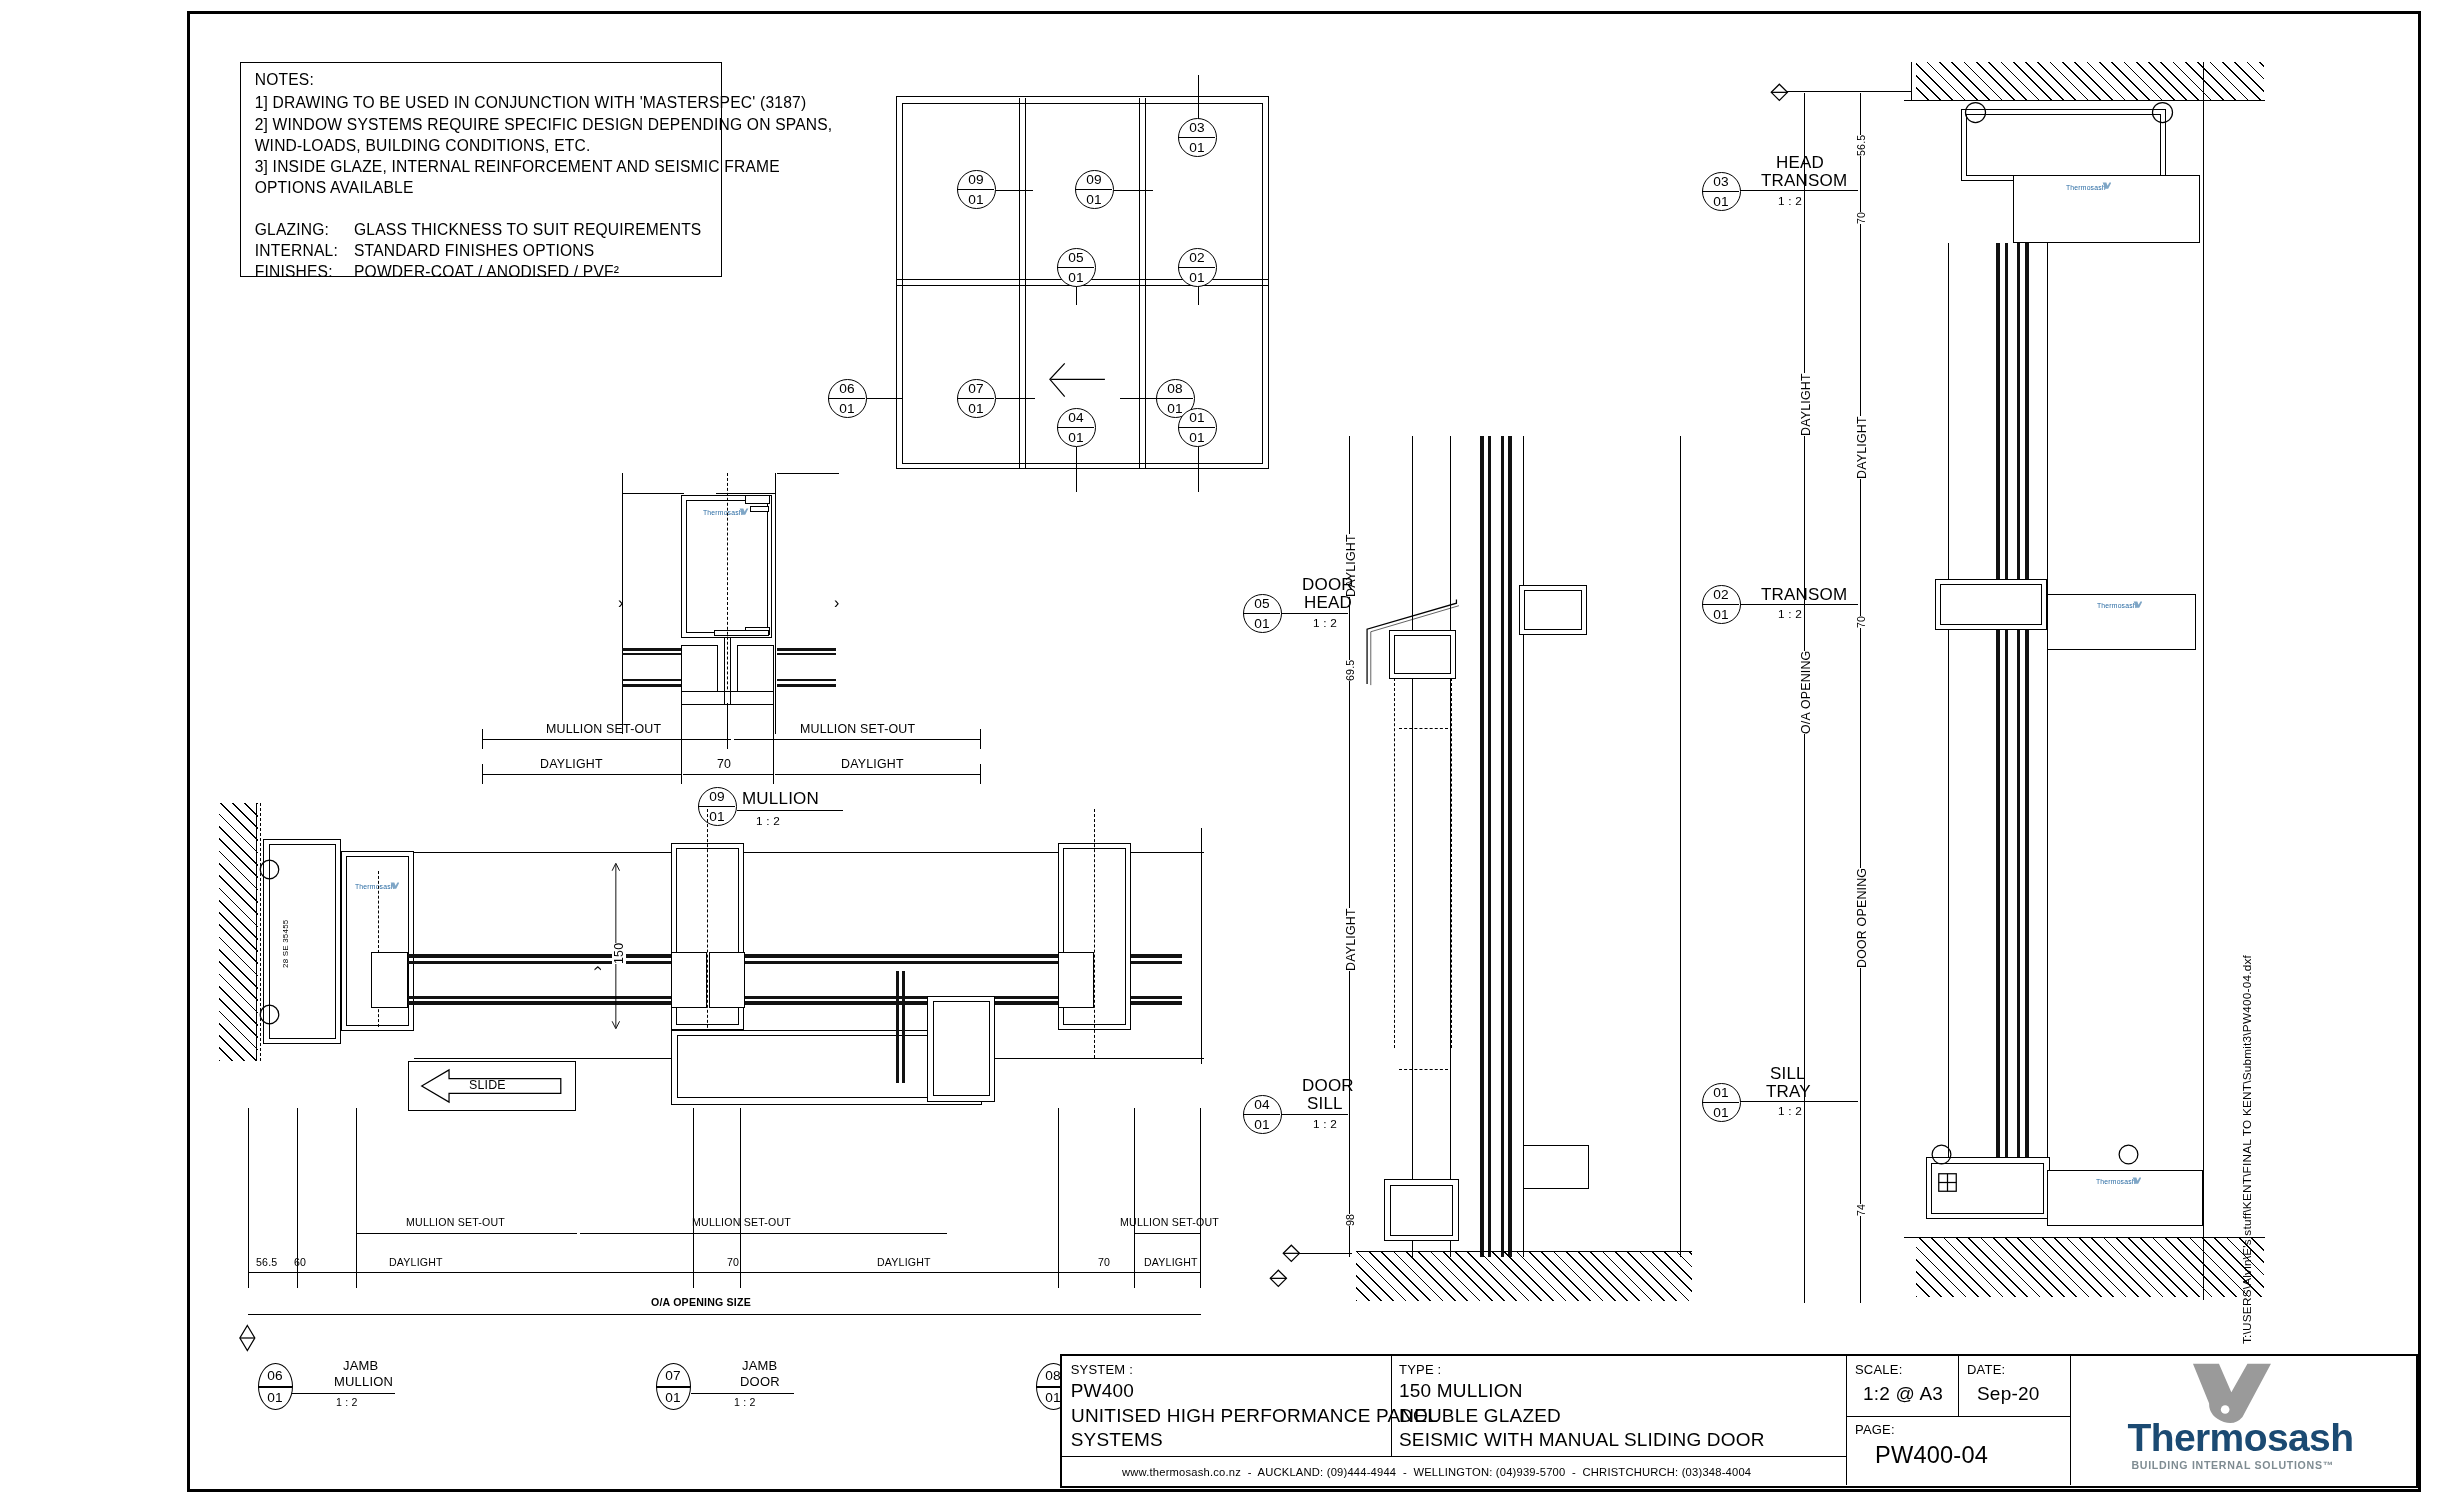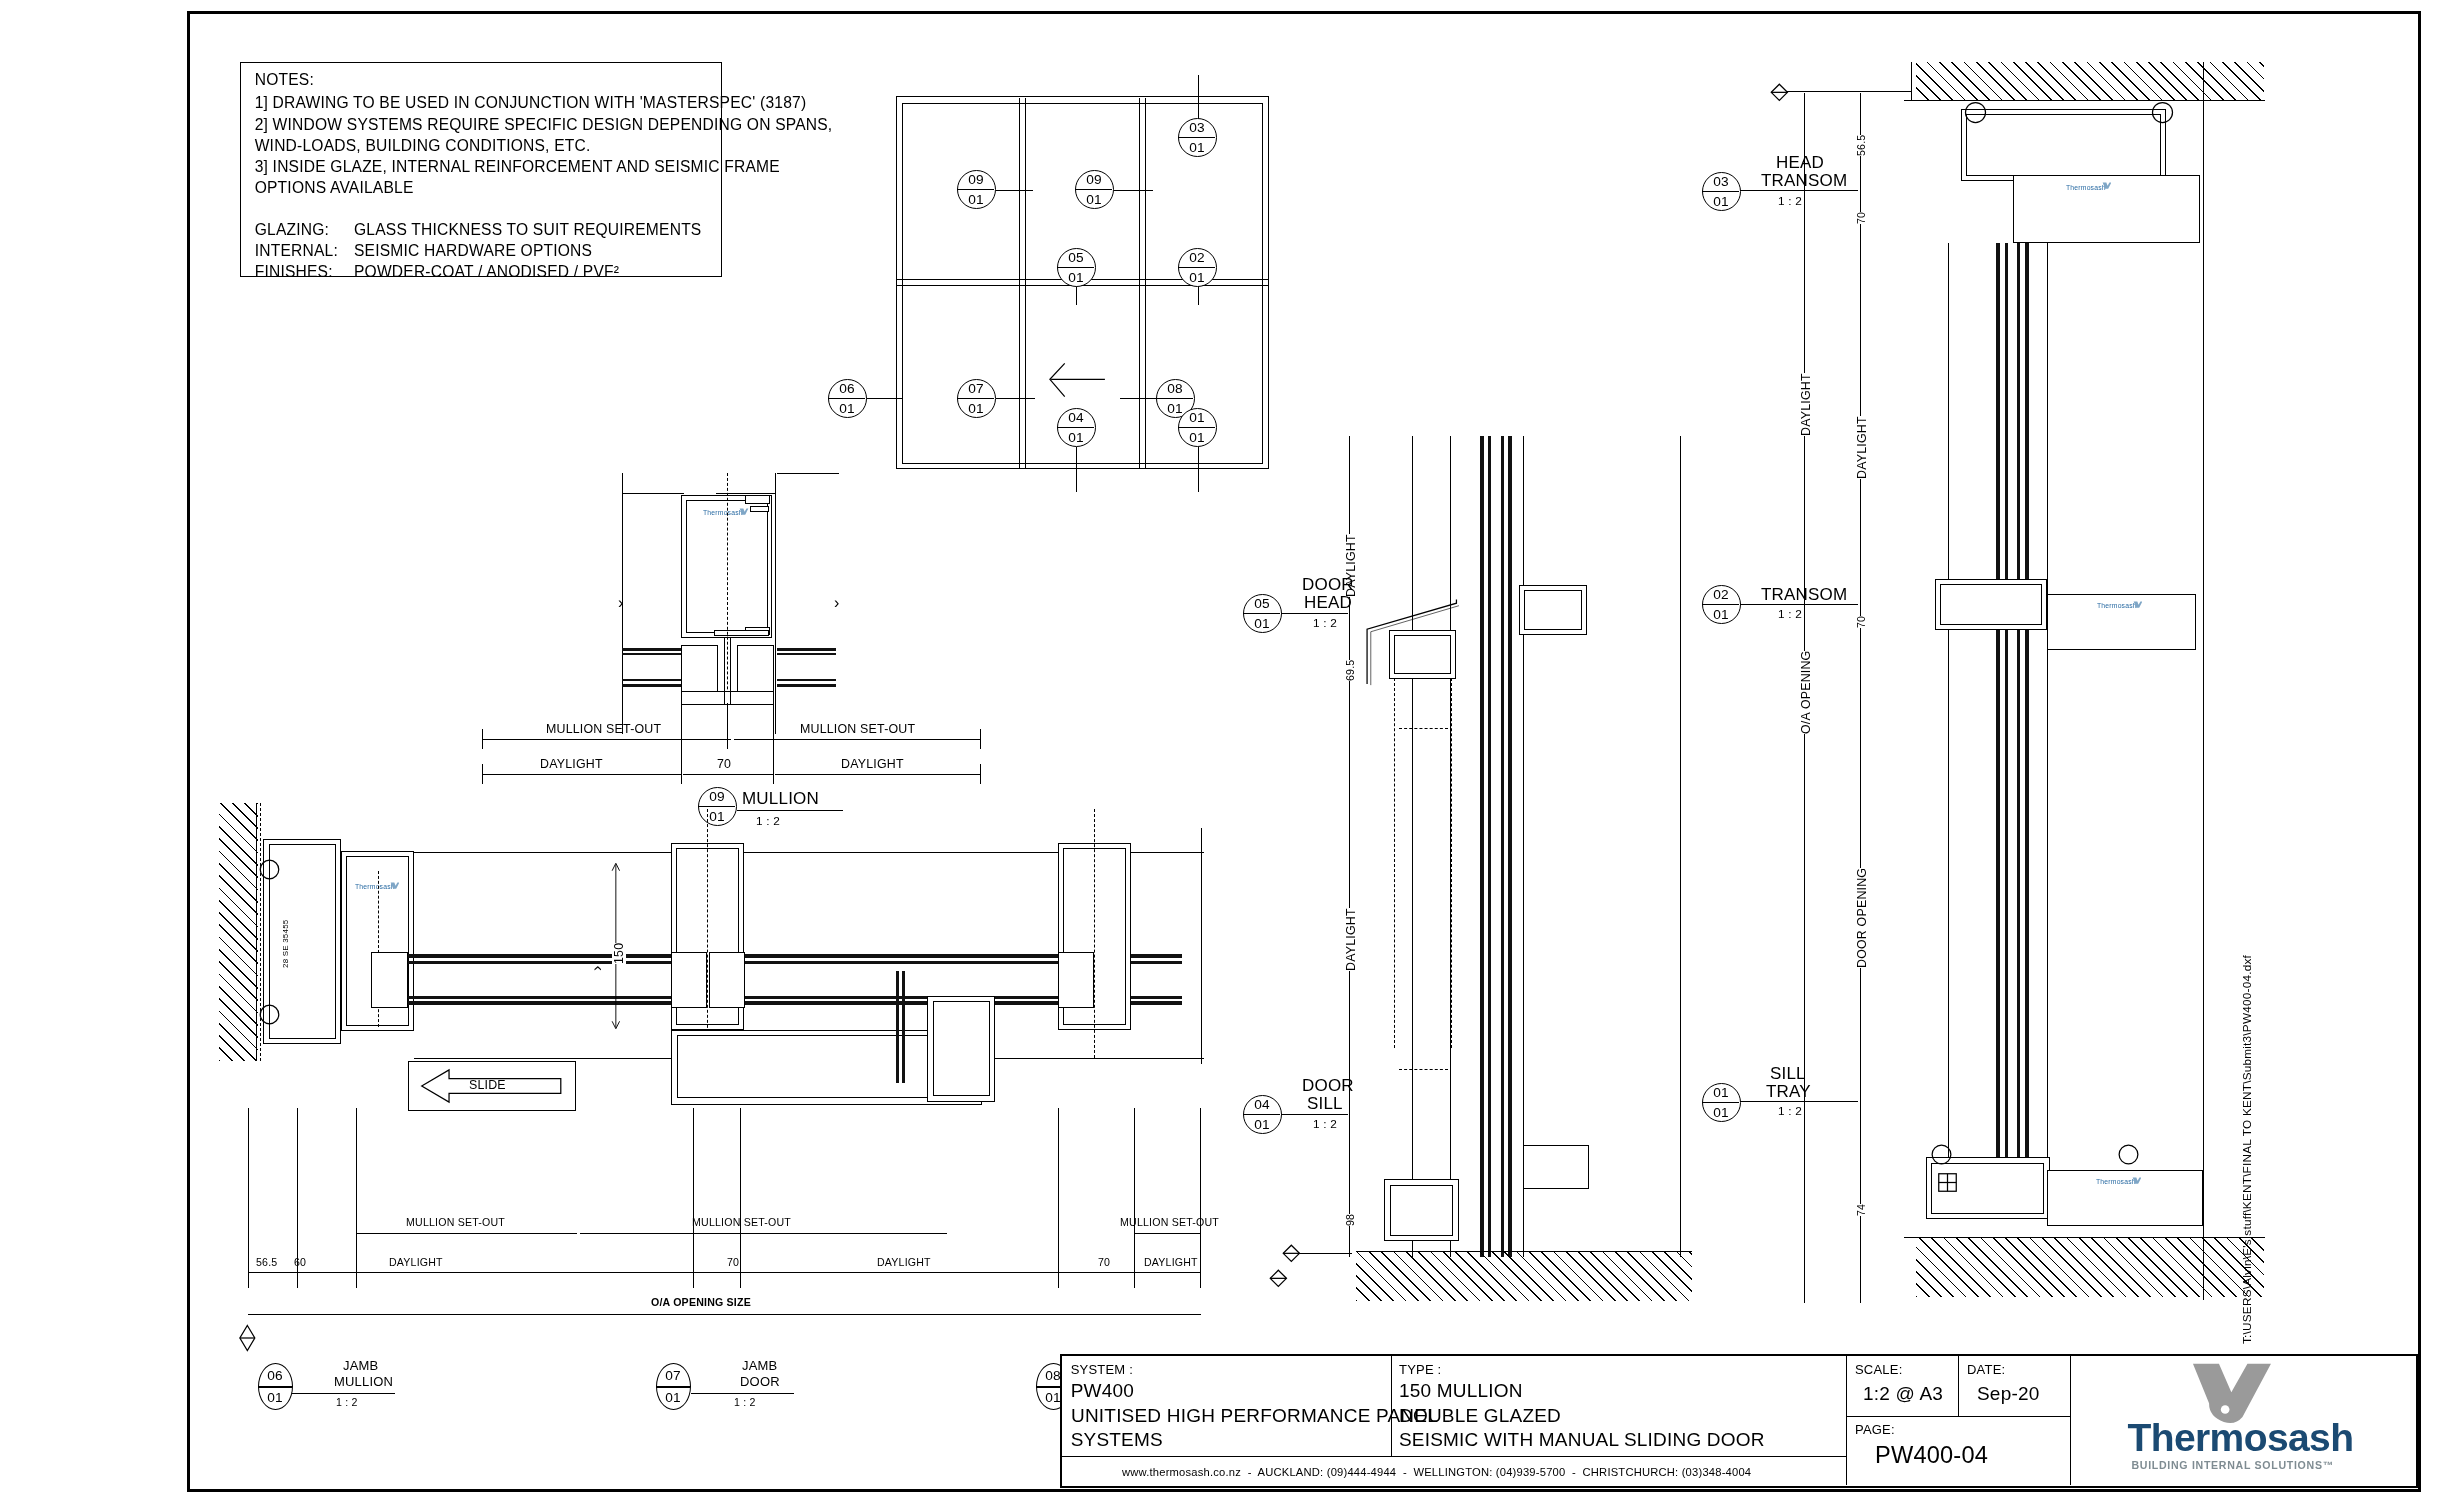--- a/index.html
+++ b/index.html
@@ -72,21 +72,21 @@
     <div class="t t-note" style="left:13.7px;top:6.2px;">NOTES:</div>
     <div class="t t-note" style="left:13.7px;top:29px;">1] DRAWING TO BE USED IN CONJUNCTION WITH 'MASTERSPEC' (3187)</div>
     <div class="t t-note" style="left:13.7px;top:51px;">2] WINDOW SYSTEMS REQUIRE SPECIFIC DESIGN DEPENDING ON SPANS,</div>
     <div class="t t-note" style="left:13.7px;top:72px;">WIND-LOADS, BUILDING CONDITIONS, ETC.</div>
     <div class="t t-note" style="left:13.7px;top:93px;">3] INSIDE GLAZE, INTERNAL REINFORCEMENT AND SEISMIC FRAME</div>
     <div class="t t-note" style="left:13.7px;top:114px;">OPTIONS AVAILABLE</div>
 
     <div class="t t-note" style="left:13.7px;top:156px;">GLAZING:</div>
     <div class="t t-note" style="left:113px;top:156px;">GLASS THICKNESS TO SUIT REQUIREMENTS</div>
     <div class="t t-note" style="left:13.7px;top:177px;">INTERNAL:</div>
-    <div class="t t-note" style="left:113px;top:177px;">SEISMIC HARDWARE OPTIONS</div>
+    <div class="t t-note" style="left:113px;top:177px;">STANDARD FINISHES OPTIONS</div>
     <div class="t t-note" style="left:13.7px;top:198px;">FINISHES:</div>
     <div class="t t-note" style="left:113px;top:198px;">POWDER-COAT / ANODISED / PVF²</div>
   </div>
 
   <div>
 
     <div class="box2" style="left:896px;top:96px;width:373px;height:373px;"></div>
     <div class="box" style="left:902px;top:103px;width:361px;height:361px;"></div>
 
     <div class="ln vln2" style="left:1019px;top:98px;height:371px;"></div>

